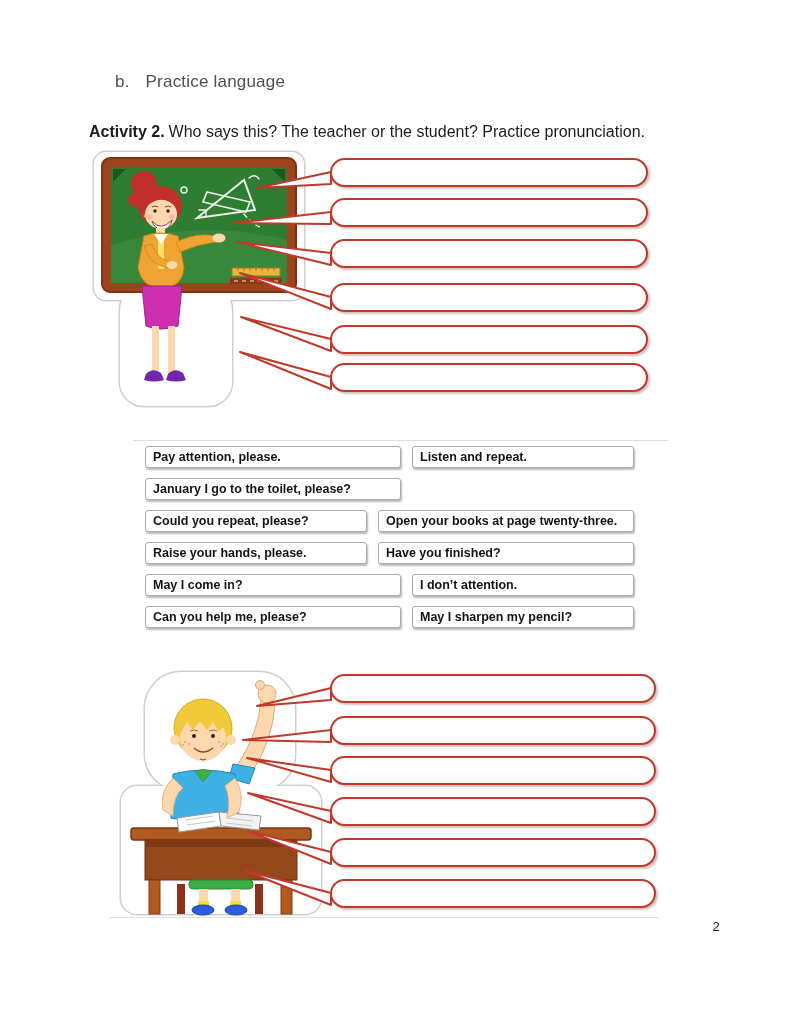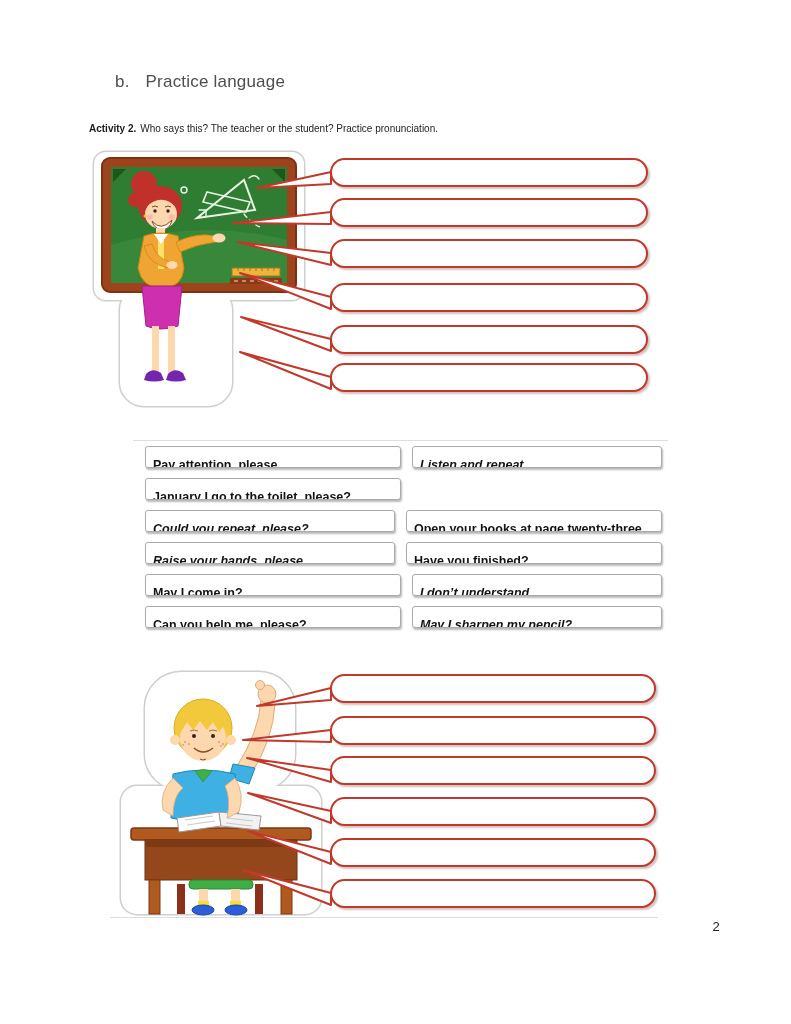--- a/index.html
+++ b/index.html
@@ -6,21 +6,21 @@
   .page{
     position:relative;width:791px;height:1024px;background:#ffffff;
     font-family:"Liberation Sans",sans-serif;overflow:hidden;
   }
   
   .section-head{
     position:absolute;left:115px;top:72px;display:flex;gap:16px;
     font-size:17px;color:#4f4f4f;letter-spacing:.2px;
   }
   .activity-line{
-    position:absolute;left:89px;top:123px;font-size:10px;color:#1c1c1c;
+    position:absolute;left:89px;top:123px;font-size:16px;color:#1c1c1c;
   }
   .activity-label{font-weight:bold;margin-right:4px;}
   
   .panel{position:absolute;}
   .panel-teacher{left:90px;top:150px;width:575px;height:262px;}
   .panel-student{left:110px;top:663px;width:555px;height:252px;}
   .figure-svg{position:absolute;}
   .tails{position:absolute;left:0;top:0;pointer-events:none;}
   .bubble{
     position:absolute;box-sizing:border-box;height:29px;background:#ffffff;
@@ -31,24 +31,24 @@
   .panel-student .bubble{left:220px;width:326px;}
   
   .divider{position:absolute;height:1px;background:#dedede;}
   .phrase-grid{position:absolute;left:145px;top:446px;}
   .phrase-row{display:flex;gap:11px;margin-bottom:10px;}
   .phrase-card{
     box-sizing:border-box;height:22px;background:#ffffff;
     border:1px solid #ababab;border-radius:3px;
     box-shadow:1px 2px 2px rgba(0,0,0,.28);
     font-size:12.5px;font-weight:bold;color:#141414;
-    padding:10px 7px;white-space:nowrap;overflow:hidden;line-height:16px;
+    padding:2px 7px;white-space:nowrap;overflow:hidden;line-height:16px;
   }
   .phrase-card.col-left{width:256px;}
-  .phrase-card.col-right{width:250px;font-style:italic;}
+  .phrase-card.col-right{width:222px;}
   
   .page-num{position:absolute;left:704px;top:919px;width:24px;text-align:center;
     font-size:13px;color:#222222;}
 </style>
 </head>
 <body>
 
 <div class="page">
 
   <div class="section-head">
@@ -158,21 +158,21 @@
     <div class="phrase-row">
       <div class="phrase-card col-right">Could you repeat, please?</div>
       <div class="phrase-card col-left">Open your books at page twenty-three.</div>
     </div>
     <div class="phrase-row">
       <div class="phrase-card col-right">Raise your hands, please.</div>
       <div class="phrase-card col-left">Have you finished?</div>
     </div>
     <div class="phrase-row">
       <div class="phrase-card col-left">May I come in?</div>
-      <div class="phrase-card col-right">I don’t understand.</div>
+      <div class="phrase-card col-right">I don’t attention.</div>
     </div>
     <div class="phrase-row">
       <div class="phrase-card col-left">Can you help me, please?</div>
       <div class="phrase-card col-right">May I sharpen my pencil?</div>
     </div>
   </div>
 
   <div class="panel panel-student">
 
     <svg class="figure-svg" style="left:5px;top:7px;" width="212" height="246" viewBox="0 0 212 246">

